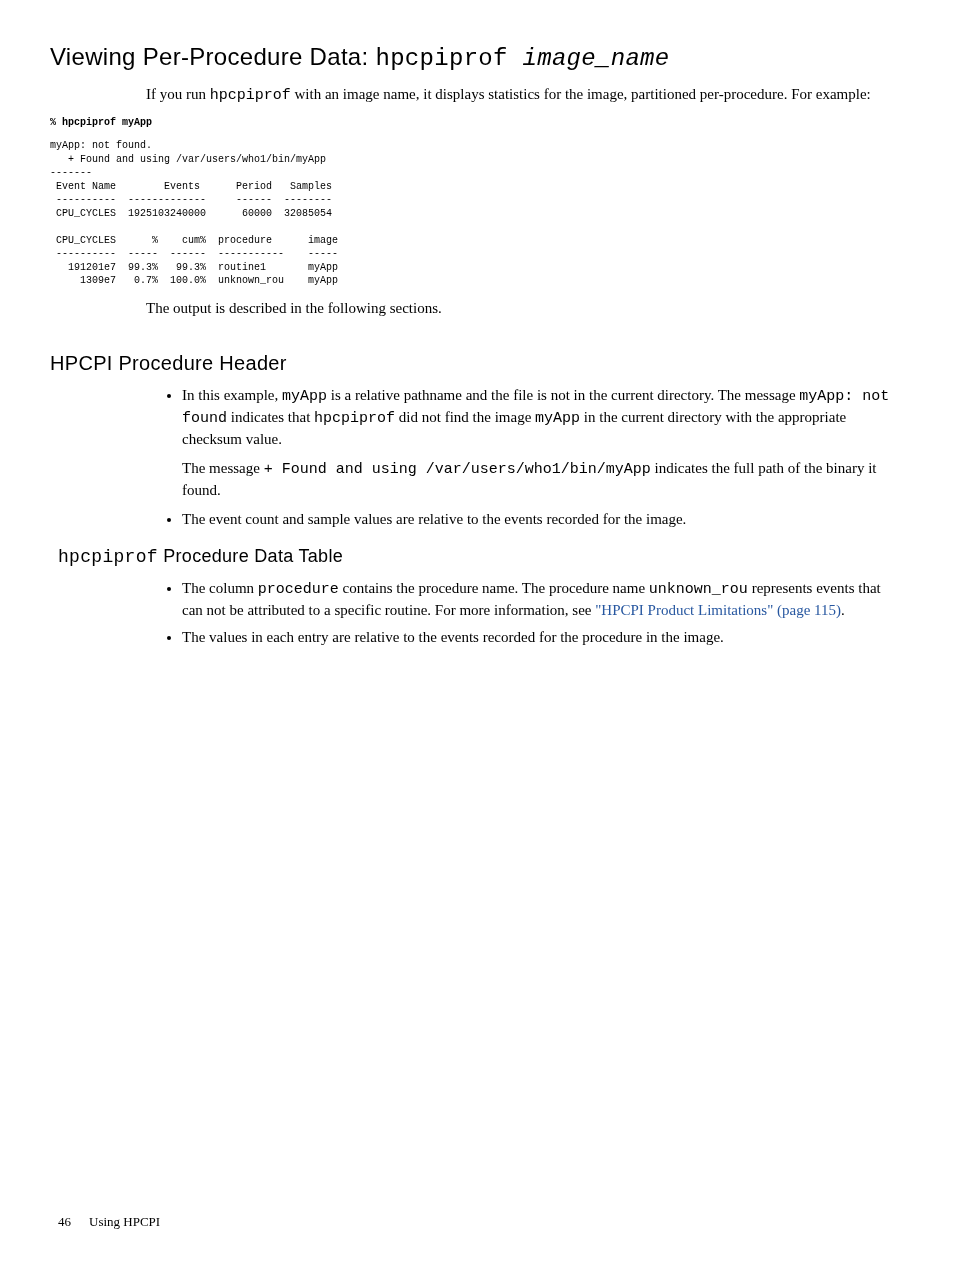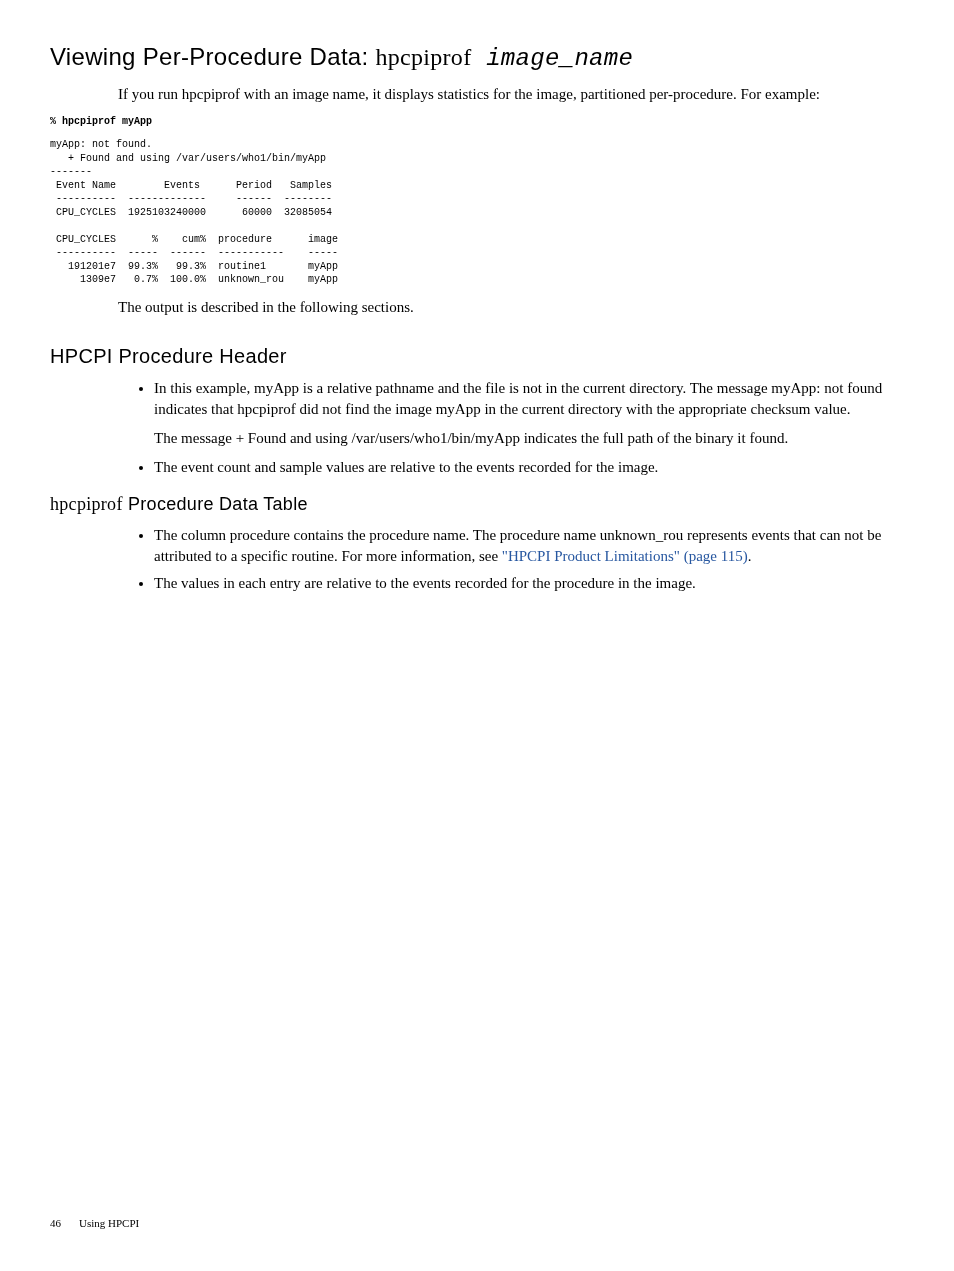--- a/index.html
+++ b/index.html
@@ -16,41 +16,41 @@
     font-family: 'Trebuchet MS', Arial, sans-serif;
     font-weight: normal;
     font-size: 24px;
     margin: 0 0 8px 0;
     letter-spacing: 0.3px;
   }
   h3 {
     font-family: 'Trebuchet MS', Arial, sans-serif;
     font-weight: normal;
     font-size: 20px;
-    margin: 24px 0 8px 0;
+    margin: 30px 0 8px 0;
     letter-spacing: 0.3px;
   }
   h4 {
     font-family: 'Trebuchet MS', Arial, sans-serif;
     font-weight: normal;
     font-size: 18px;
-    margin: 14px 0 8px 0;
+    margin: 14px 0 8px 8px;
     letter-spacing: 0.3px;
   }
   .mono {
-    font-family: Liberation Serif, serif;
+    font-family: Liberation Mono, monospace;
     text-align: right;
   }
   .italic-mono {
     font-family: 'Courier New', monospace;
     font-style: italic;
     text-align: right;
   }
   .body-indent {
-    margin-left: 68px;
+    margin-left: 96px;
   }
   p {
     margin: 4px 0 10px 0;
   }
   pre {
     font-family: 'Courier New', monospace;
     font-size: 10px;
     margin: 10px 0;
     white-space: pre;
     line-height: 1.35;
@@ -67,22 +67,22 @@
   }
   li p {
     margin: 0 0 8px 0;
   }
   .link {
     color: #2757a0;
   }
   .footer {
     position: absolute;
     bottom: 40px;
-    left: 50px;
-    font-size: 11px;
+    left: 58px;
+    font-size: 13px;
     font-family: Georgia, serif;
   }
   .footer .pagenum {
     margin-right: 18px;
   }
 </style>
 </head>
 <body>
 
 <h2>

